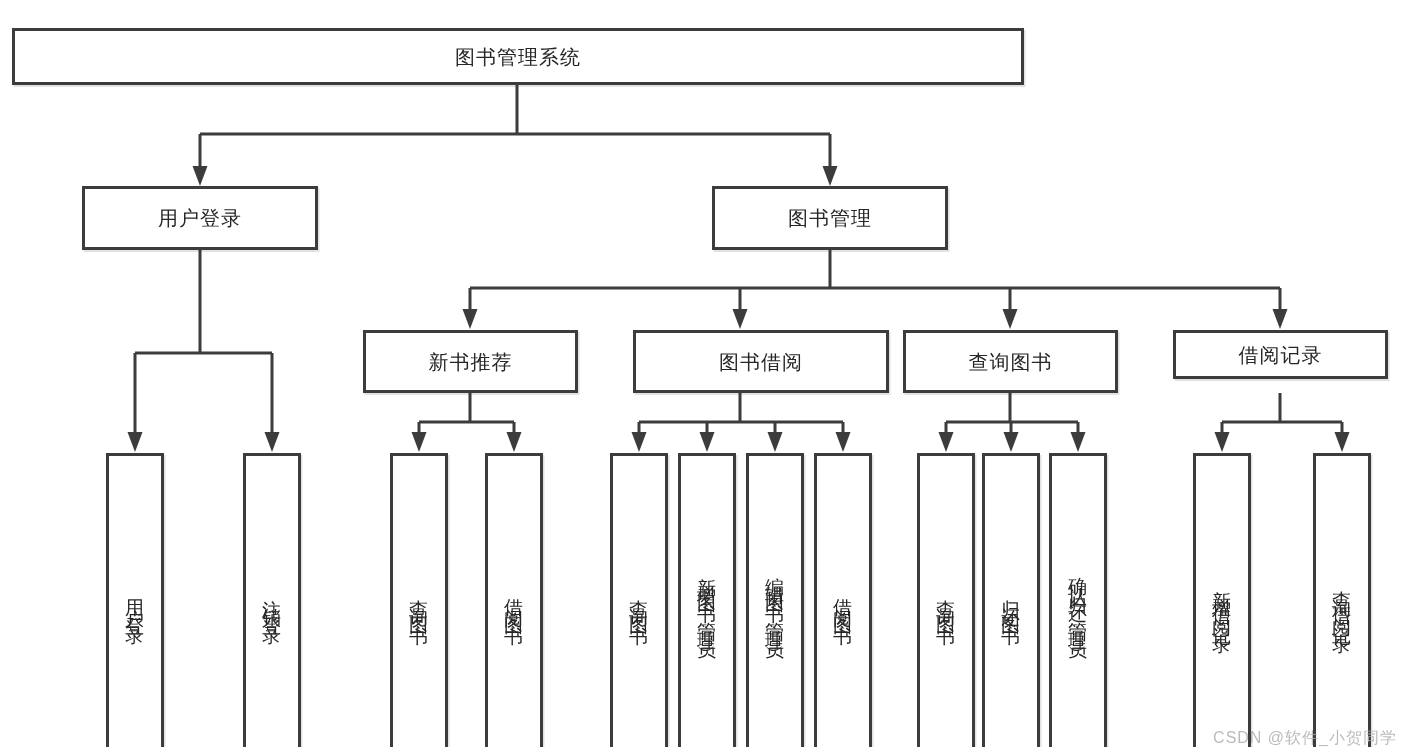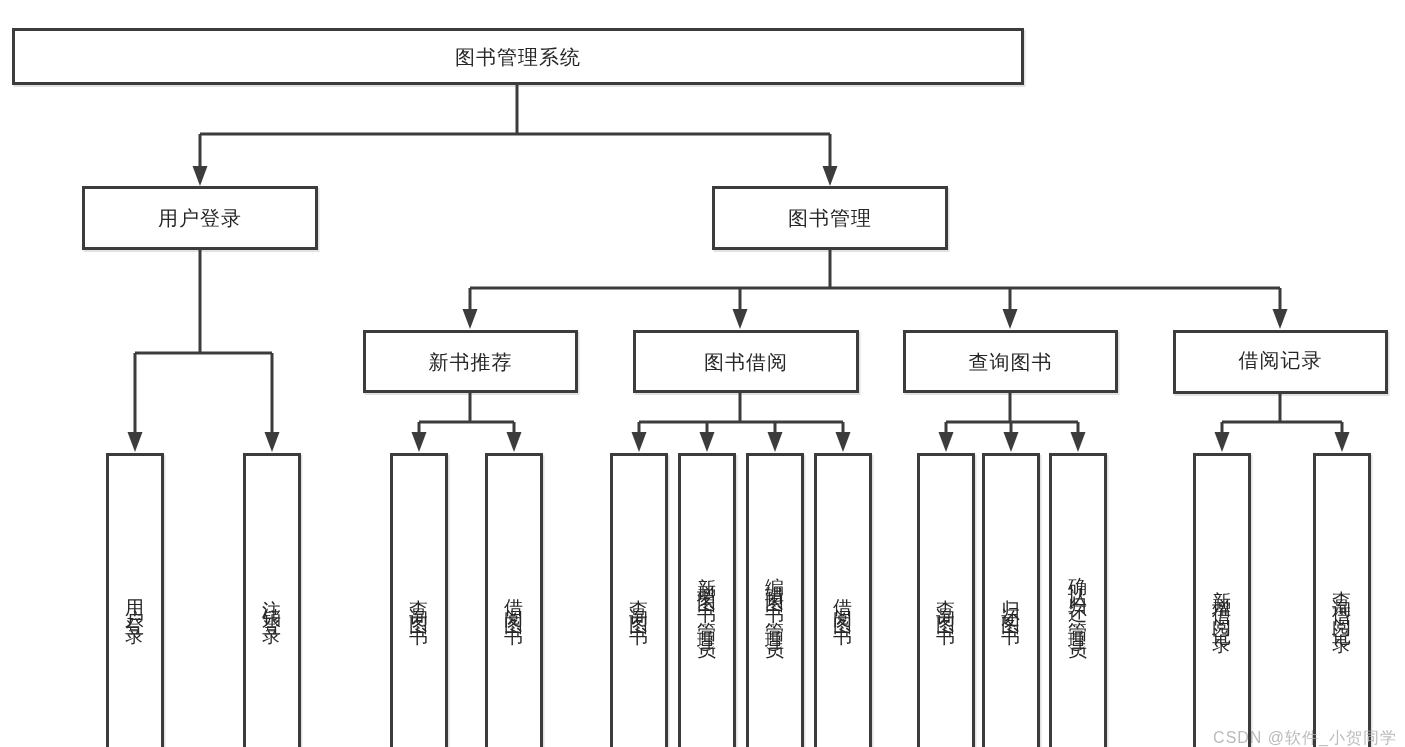--- a/index.html
+++ b/index.html
@@ -29,23 +29,23 @@
   .node .lbl{letter-spacing:1px;font-size:20px;line-height:1;white-space:nowrap;}
   .node.v .lbl{
     writing-mode:vertical-rl;text-orientation:mixed;
     font-size:19px;letter-spacing:9px;white-space:normal;
   }
   
   #n-root   {left:12px;  top:12px;  width:1012px;height:57px;}
   #n-user   {left:82px;  top:170px; width:236px; height:64px;}
   #n-mgmt   {left:712px; top:170px; width:236px; height:64px;}
   #g-rec    {left:363px; top:314px; width:215px; height:63px;}
-  #g-borrow {left:633px; top:314px; width:226px; height:63px;}
+  #g-borrow {left:633px; top:314px; width:256px; height:63px;}
   #g-current{left:903px; top:314px; width:215px; height:63px;}
-  #g-records{left:1173px;top:314px; width:215px; height:64px;font-family:Liberation Mono, monospace;}
+  #g-records{left:1173px;top:314px; width:215px; height:49px;}
   
   .node.v{top:437px;width:58px;height:298px;}
   #t-user-login{left:106px;}
   #t-logout    {left:243px;}
   #t-rec-query {left:390px;}
   #t-rec-borrow{left:485px;}
   #t-b-query   {left:610px;}
   #t-b-add     {left:678px;}
   #t-b-edit    {left:746px;}
   #t-b-borrow  {left:814px;}

